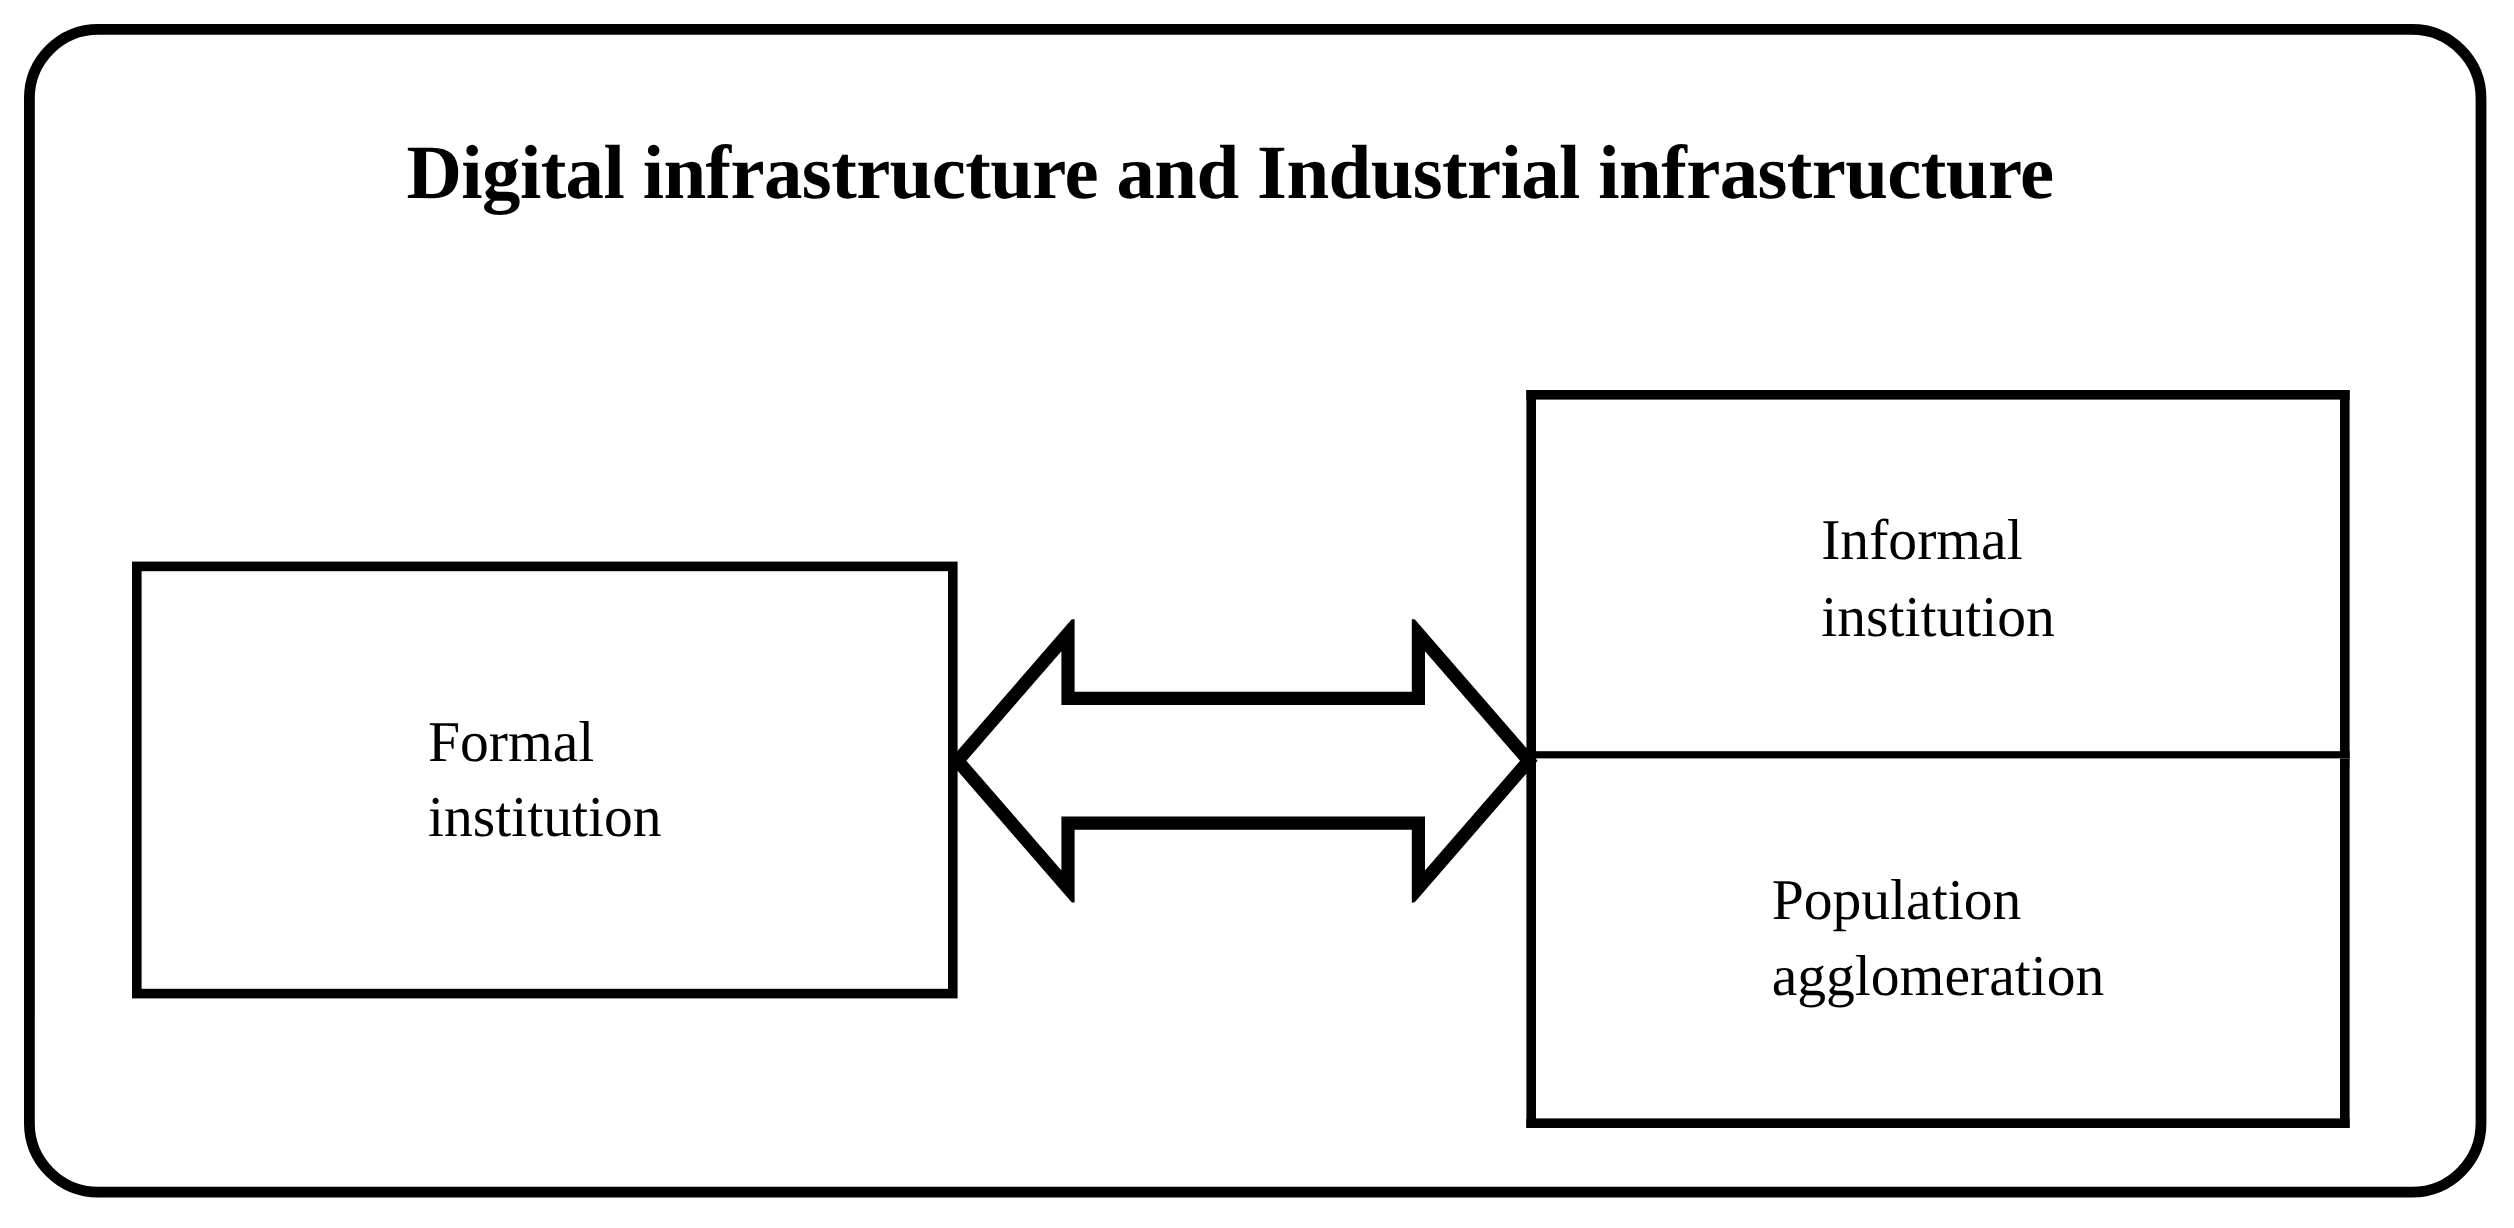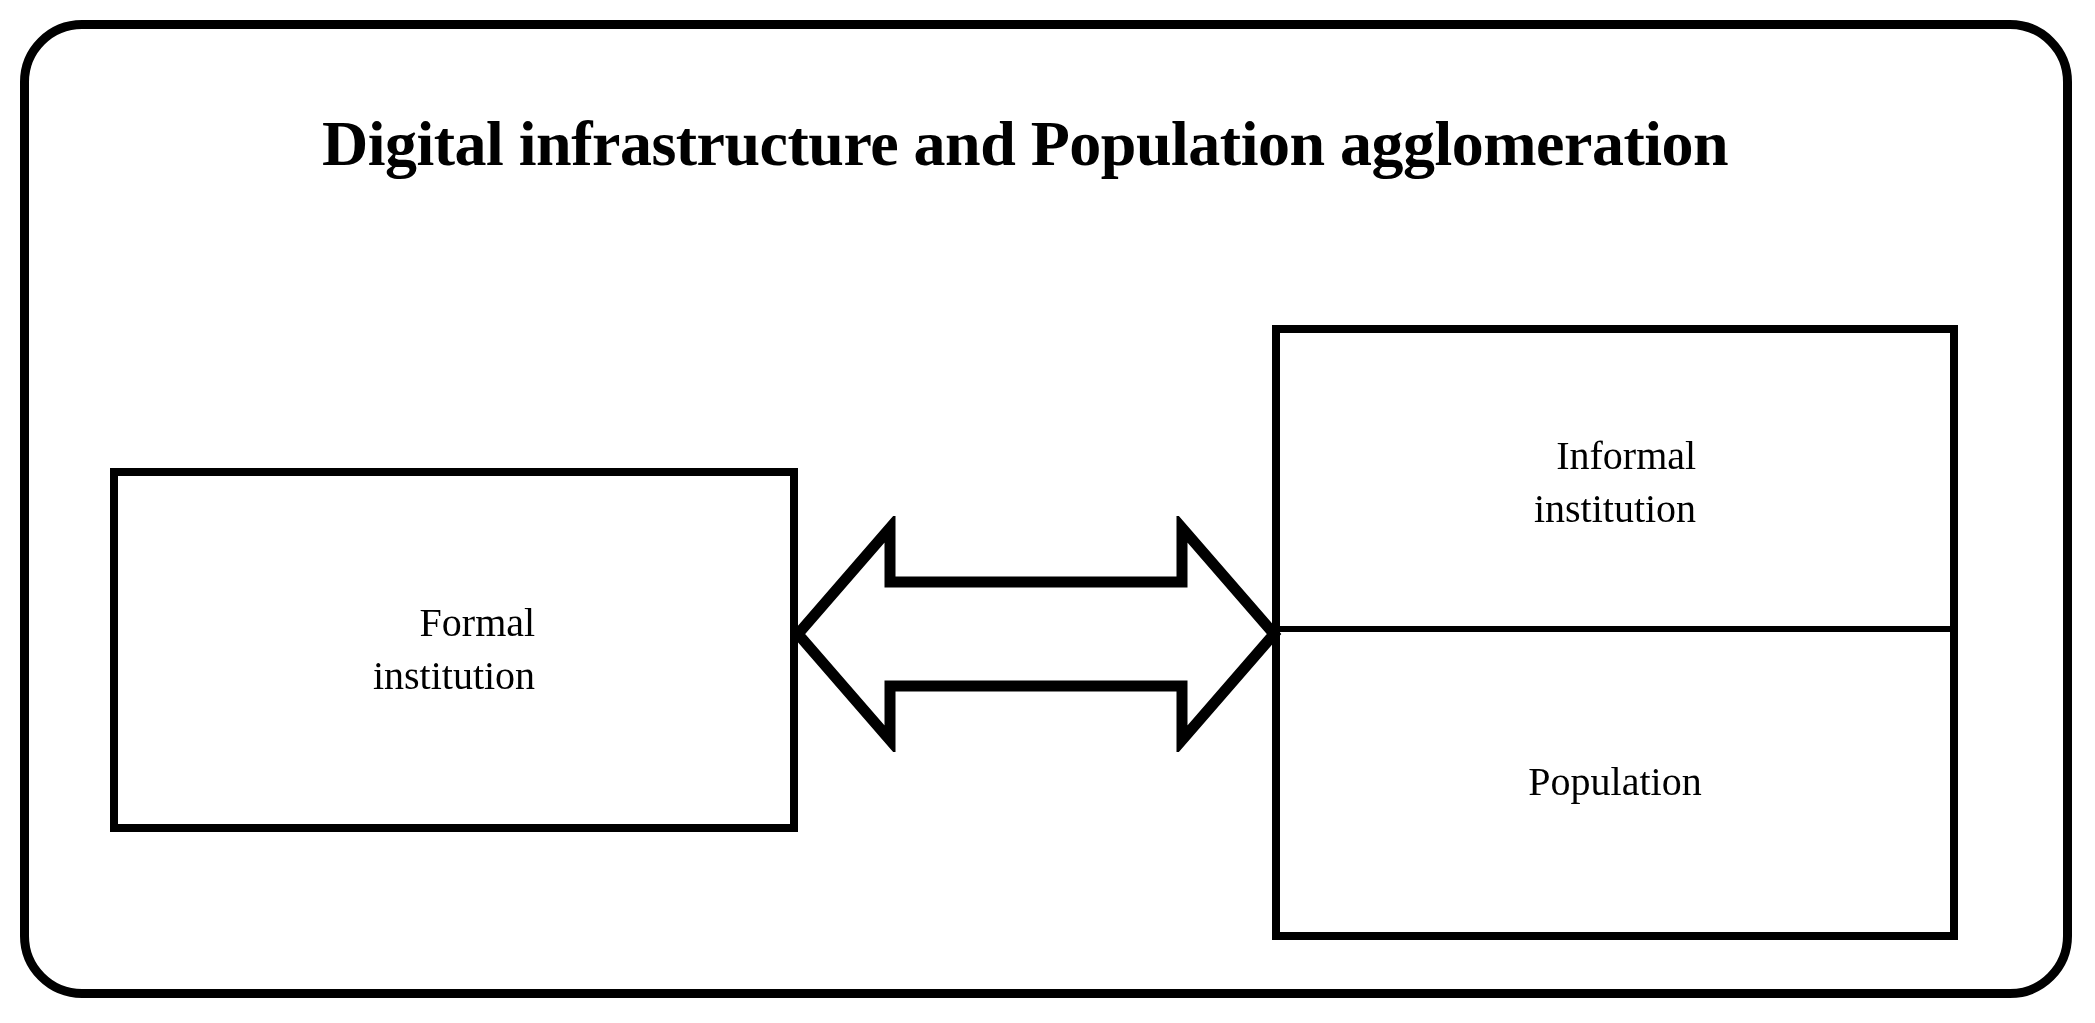--- a/index.html
+++ b/index.html
@@ -52,23 +52,23 @@
     position: absolute;
     box-sizing: border-box;
     border: 8px solid #000000;
     background: #ffffff;
     display: flex;
     align-items: center;
     justify-content: center;
     color: #000000;
   }
   .node-label {
-    font-size: 40px;
+    font-size: 48px;
     line-height: 1.32;
-    text-align: right;
+    text-align: left;
     font-weight: normal;
     padding: 0 10px;
   }
 
   
   #box-formal {
     left: 110px;
     top: 468px;
     width: 688px;
     height: 364px;
@@ -117,41 +117,42 @@
     height: 100%;
   }
 </style>
 </head>
 <body>
 
 <div id="figure-root">
 
   <div class="outer-frame"></div>
 
-  <div class="figure-title">Digital infrastructure and Population agglomeration</div>
+  <div class="figure-title">Digital infrastructure and Industrial infrastructure</div>
 
   <div class="node-box" id="box-formal">
     <div class="node-label">
       <span>Formal</span><br>
       <span>institution</span>
     </div>
   </div>
 
   <div class="node-box" id="box-informal">
     <div class="node-label">
       <span>Informal</span><br>
       <span>institution</span>
     </div>
   </div>
 
   <div class="stack-divider"></div>
 
   <div class="node-box" id="box-population">
     <div class="node-label">
       <span>Population</span><br>
+      <span>agglomeration</span>
     </div>
   </div>
 
   <div class="double-arrow">
     <svg viewBox="0 0 492 236" preserveAspectRatio="none" aria-hidden="true">
       <polygon points="8,118 100,12 100,66 392,66 392,12 484,118 392,224 392,170 100,170 100,224" fill="#ffffff" stroke="#000000" stroke-width="11" stroke-linejoin="miter" vector-effect="non-scaling-stroke"></polygon>
     </svg>
   </div>
 
 </div>

